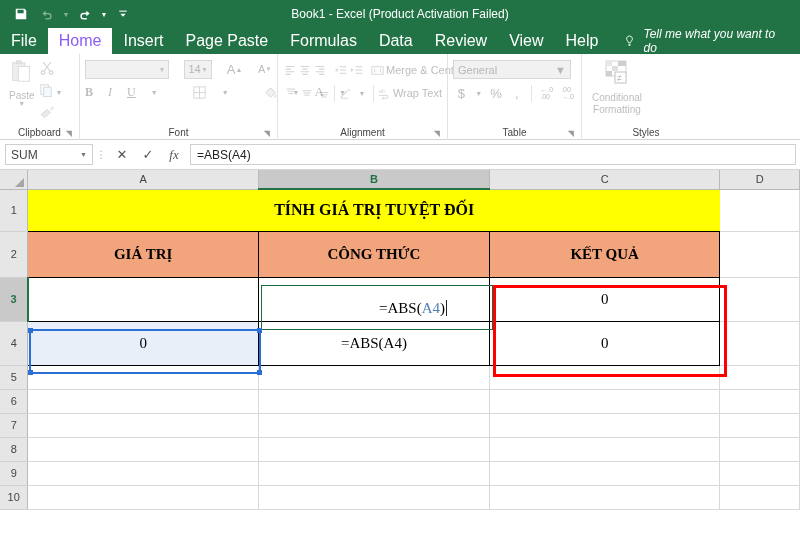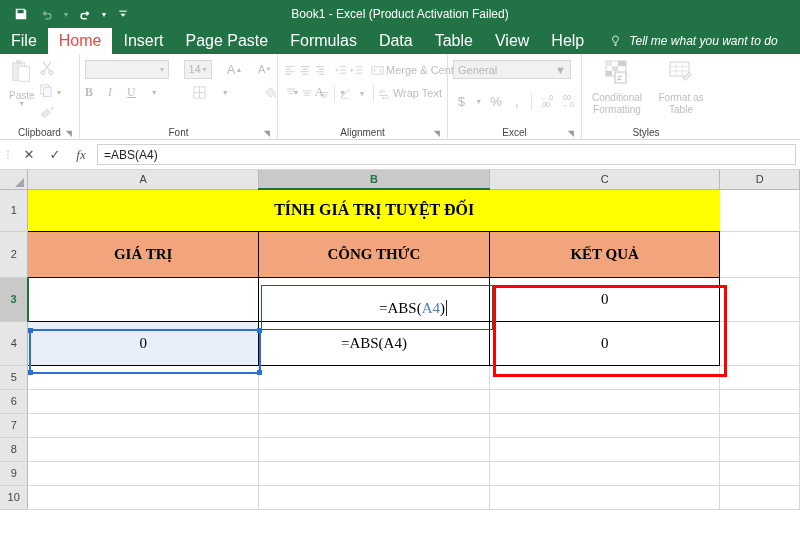--- a/index.html
+++ b/index.html
@@ -41,21 +41,21 @@
   .tabbar {
     position: absolute; left: 0; top: 28px; width: 800px; height: 26px;
     background: #217346;
     display: flex; align-items: stretch;
   }
   .tab {
     padding: 0 11px;
     display: flex; align-items: center;
     color: #ffffff; font-size: 16px; white-space: nowrap;
   }
-  .tab.active { background: #ffffff; color: #ef4444; }
+  .tab.active { background: #ffffff; color: #8b5cf6; }
   .tellme {
     display: flex; align-items: center; gap: 7px;
     padding: 0 10px 0 14px; color: #ffffff; font-size: 12px; font-style: italic;
   }
   .bulb { display: flex; align-items: center; }
 
   
   .ribbon {
     position: absolute; left: 0; top: 54px; width: 800px; height: 86px;
     background: #ffffff;
@@ -113,21 +113,21 @@
   .vsep { width: 1px; height: 17px; background: #e4e4e4; margin: 0 2px; }
 
   
   .g-align { width: 170px; }
   .al-rows { display: flex; flex-direction: column; gap: 3px; width: 100%; padding-top: 3px; }
   .al-row { display: flex; align-items: center; gap: 1px; }
   .wide-lbl { font-size: 11px; color: #bdbdbd; white-space: nowrap; }
 
   
   .g-number { width: 134px; }
-  .num-rows { display: flex; flex-direction: column; gap: 12px; width: 100%; padding-top: 3px; }
+  .num-rows { display: flex; flex-direction: column; gap: 4px; width: 100%; padding-top: 3px; }
   .num-row { display: flex; align-items: center; gap: 4px; }
   .numbox {
     width: 118px; height: 19px; border: 1px solid #d8d8d8; background: #f1f1f1;
     display: flex; align-items: center; justify-content: space-between;
     padding: 0 4px; font-size: 11px; color: #b6b6b6;
   }
 
   
   .g-styles { width: 128px; border-right: none; }
   .styles-body { display: flex; gap: 4px; padding-top: 2px; }
@@ -278,21 +278,21 @@
     <div class="title-text">Book1  -  Excel (Product Activation Failed)</div>
   </div>
 
   <div class="tabbar">
     <div class="tab">File</div>
     <div class="tab active">Home</div>
     <div class="tab">Insert</div>
     <div class="tab">Page Paste</div>
     <div class="tab">Formulas</div>
     <div class="tab">Data</div>
-    <div class="tab">Table</div>
+    <div class="tab">Review</div>
     <div class="tab">View</div>
     <div class="tab">Help</div>
     <div class="tellme">
       <span class="bulb">
         <svg width="13" height="14" viewBox="0 0 16 16">
             <path fill="none" stroke="#fff" stroke-width="1.1" d="M8 1.8a3.6 3.6 0 0 0-2.2 6.4c.5.4.8 1 .8 1.6v.4h2.8v-.4c0-.6.3-1.2.8-1.6A3.6 3.6 0 0 0 8 1.8z"></path>
             <rect x="6.6" y="11.6" width="2.8" height="1" fill="#fff"></rect>
             <rect x="6.9" y="13.2" width="2.2" height="1" fill="#fff"></rect>
           </svg>
       </span>
@@ -496,21 +496,21 @@
             <div class="sq" style="font-size:7px;width:12px;">▼</div>
             <div class="sq" style="font-size:13px;">%</div>
             <div class="sq" style="font-size:13px;">,</div>
             <div class="vsep"></div>
             <div class="sq" style="font-size:7px;line-height:7px;">←.0<br>.00</div>
             <div class="sq" style="font-size:7px;line-height:7px;">.00<br>→.0</div>
           </div>
         </div>
       </div>
       <div class="group-label">
-        <span>Excel</span>
+        <span>Table</span>
         <span class="dialog-launcher">◥</span>
       </div>
     </div>
 
     <div class="group g-styles">
       <div class="group-body">
         <div class="styles-body">
           <div class="style-btn">
             <span>
               <svg width="30" height="28" viewBox="0 0 30 28" class="icon-dis">
@@ -518,39 +518,33 @@
                 <rect x="4" y="2" width="6" height="5" fill="#c9c9c9"></rect>
                 <rect x="16" y="2" width="8" height="5" fill="#8f8f8f"></rect>
                 <rect x="10" y="7" width="6" height="5" fill="#b5b5b5"></rect>
                 <rect x="4" y="12" width="6" height="5" fill="#8f8f8f"></rect>
                 <rect x="13" y="13" width="11" height="11" fill="#fff" stroke="#6e6e6e"></rect>
                 <text x="15" y="21.5" font-size="9" fill="#555">≠</text>
               </svg>
             </span>
             <span class="style-cap">Conditional Formatting</span>
           </div>
-          <div class="style-btn">
-            <span>
-              <svg width="30" height="28" viewBox="0 0 30 28" class="icon-dis">
-                <rect x="4" y="3" width="19" height="14" fill="#fff" stroke="#9a9a9a"></rect>
-                <path stroke="#c2c2c2" d="M4 7.5h19M4 12h19M10 3v14M16.5 3v14"></path>
-                <path fill="#cfcfcf" stroke="#9a9a9a" d="M17 19l6-6 2.5 2.5-6 6z"></path>
-              </svg>
-            </span>
-            <span class="style-cap">Format as Table</span>
-          </div>
         </div>
       </div>
       <div class="group-label">
         <span>Styles</span>
       </div>
     </div>
   </div>
 
   <div class="fbar">
+    <div class="namebox">
+      <span>SUM</span>
+      <span class="cv">▼</span>
+    </div>
     <div class="dots">⋮</div>
     <div class="fb-btn">✕</div>
     <div class="fb-btn">✓</div>
     <div class="fb-btn" style="font-style:italic;font-family:'Liberation Serif',serif;">fx</div>
     <div class="fb-input">=ABS(A4)</div>
   </div>
 
   <div class="grid-wrap">
     <table class="sheet">
       <colgroup>

